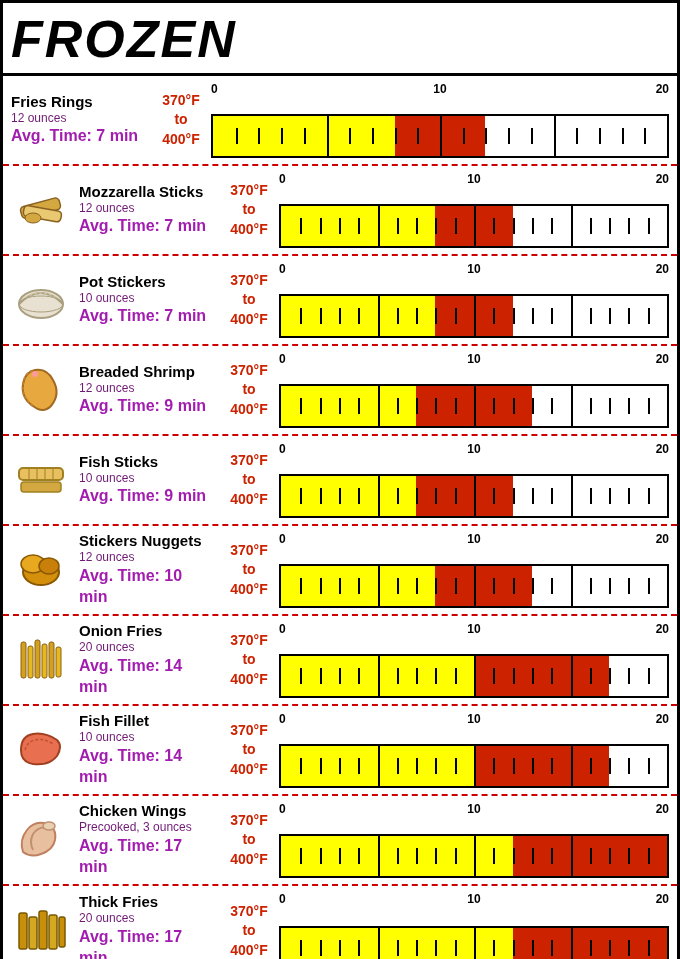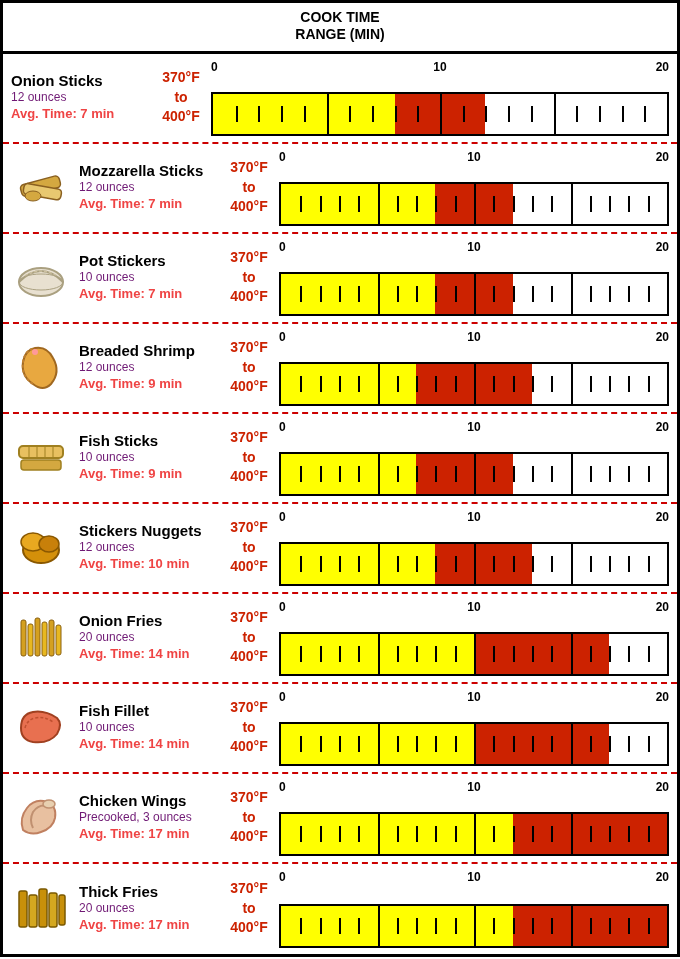--- a/index.html
+++ b/index.html
@@ -107,23 +107,23 @@
       font-size: 15px;
       color: #000;
       line-height: 1.2;
     }
     .food-weight {
       font-size: 12px;
       color: #701a75;
       line-height: 1.3;
     }
     .food-avg {
-      font-size: 13px;
+      font-size: 16px;
       font-weight: 700;
-      color: #ef4444;
+      color: #a21caf;
       line-height: 1.3;
     }
 
     .food-temp {
       flex: 0 0 60px;
       display: flex;
       align-items: center;
       justify-content: center;
       font-size: 14px;
       font-weight: 900;
@@ -190,29 +190,29 @@
       background: #000;
     }
     .tick-tall { height: 100%; }
     .tick-short { height: 40%; top: 30%; }
 
   </style>
 </head>
 <body>
 
 <div class="header">
+  <div class="header-frozen">FROZEN</div>
   <div class="header-cook">
-    <div class="header-cook-title">COOK TIME<br>RANGE (MIN)</div>
   </div>
 </div>
 
 <div id="food-list">
     <div class="food-row">
       <div class="food-info">
-        <div class="food-name">Onion Sticks</div>
+        <div class="food-name">Fries Rings</div>
         <div class="food-weight">12 ounces</div>
         <div class="food-avg">Avg. Time: 7 min</div>
       </div>
       <div class="food-temp">370°F<br>to<br>400°F</div>
       <div class="food-chart">
         <div class="chart-scale">
           <span>0</span>
           <span>10</span>
           <span>20</span>
         </div>

